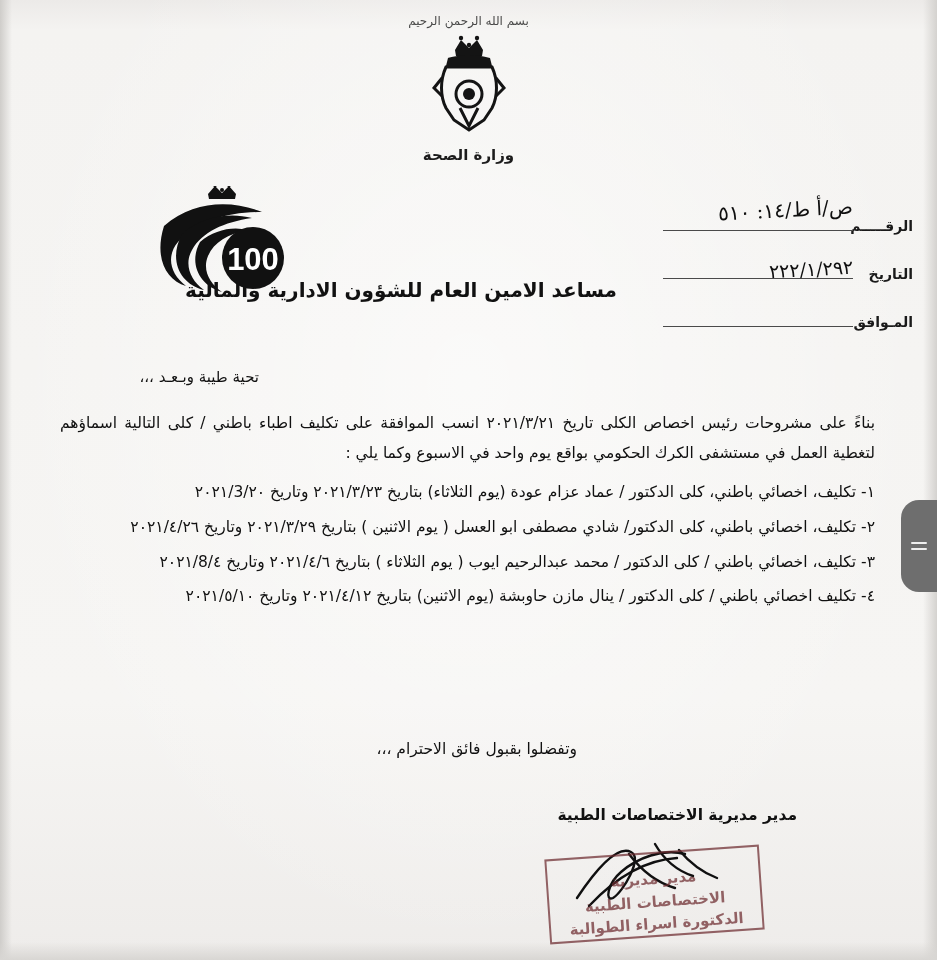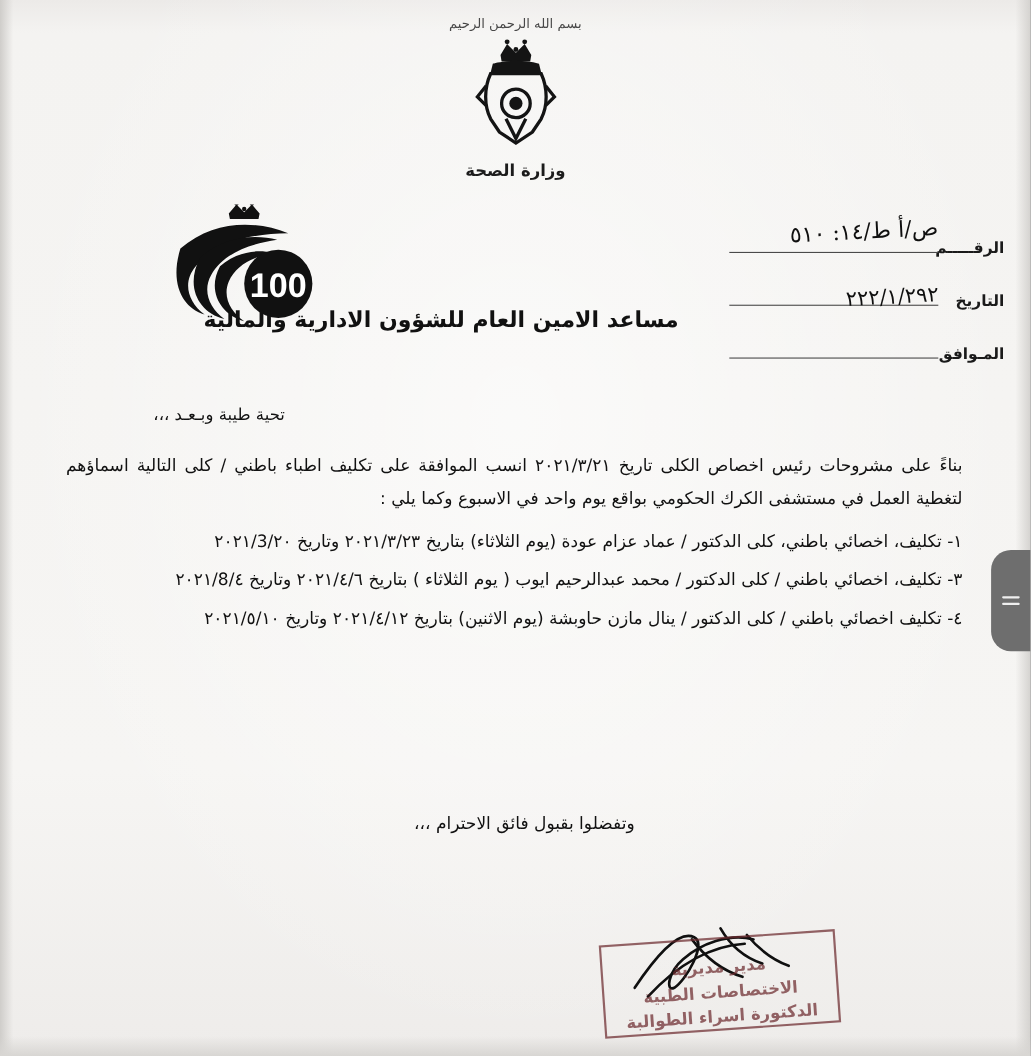--- a/index.html
+++ b/index.html
@@ -7,21 +7,21 @@
     padding: 0;
     background: #000;
   }
   body {
     font-family: "DejaVu Sans", "Liberation Sans", sans-serif;
   }
   .page {
     position: relative;
     width: 937px;
     height: 960px;
-    background: #ffffff;
+    background: #bef264;
     overflow: hidden;
   }
   
   .paper {
     position: absolute;
     inset: 0;
     background:
       linear-gradient(to bottom, #eceae8 0px, #f4f3f1 30px, #f6f5f3 700px, #eeecea 960px);
   }
   .paper::after {
@@ -342,27 +342,29 @@
   <div class="handwritten hw-date">٢٢٢/١/٢٩٢</div>
 
   <div class="addressee">مساعد الامين العام للشؤون الادارية والمالية</div>
 
   <div class="greeting">تحية طيبة وبـعـد ،،،</div>
 
   <div class="body">
     <p class="intro">بناءً على مشروحات رئيس اخصاص الكلى  تاريخ ٢٠٢١/٣/٢١  انسب الموافقة على تكليف اطباء باطني / كلى التالية اسماؤهم لتغطية العمل في مستشفى الكرك الحكومي بواقع يوم واحد في الاسبوع  وكما يلي :</p>
     <ol class="items">
       <li>١- تكليف، اخصائي باطني، كلى الدكتور / عماد عزام عودة (يوم الثلاثاء) بتاريخ ٢٠٢١/٣/٢٣ وتاريخ ٢٠٢١/3/٢٠</li>
+      <li>٢- تكليف، اخصائي باطني، كلى الدكتور/ شادي مصطفى ابو العسل ( يوم الاثنين ) بتاريخ ٢٠٢١/٣/٢٩ وتاريخ ٢٠٢١/٤/٢٦</li>
       <li>٣- تكليف، اخصائي باطني / كلى الدكتور / محمد عبدالرحيم ايوب ( يوم الثلاثاء ) بتاريخ ٢٠٢١/٤/٦ وتاريخ ٢٠٢١/8/٤</li>
       <li>٤- تكليف  اخصائي باطني / كلى الدكتور / ينال مازن حاوبشة (يوم الاثنين) بتاريخ ٢٠٢١/٤/١٢ وتاريخ ٢٠٢١/٥/١٠</li>
     </ol>
   </div>
 
   <div class="closing">وتفضلوا بقبول فائق الاحترام ،،،</div>
 
+  <div class="signer">مدير مديرية الاختصاصات الطبية</div>
 
   <div class="sig-scribble">
     <svg width="210" height="80" viewBox="0 0 210 80">
       <g fill="none" stroke="#101010" stroke-width="2.4" stroke-linecap="round">
         <path d="M18 62 C42 26 60 10 72 16 C84 22 64 56 54 62 C46 66 48 48 62 36 C78 22 104 12 126 18"></path>
         <path d="M30 70 C58 40 86 24 118 22"></path>
         <path d="M70 18 C82 34 96 46 116 52"></path>
         <path d="M96 8 C104 22 116 34 134 40"></path>
         <path d="M120 14 C130 26 142 36 158 42"></path>
       </g>

